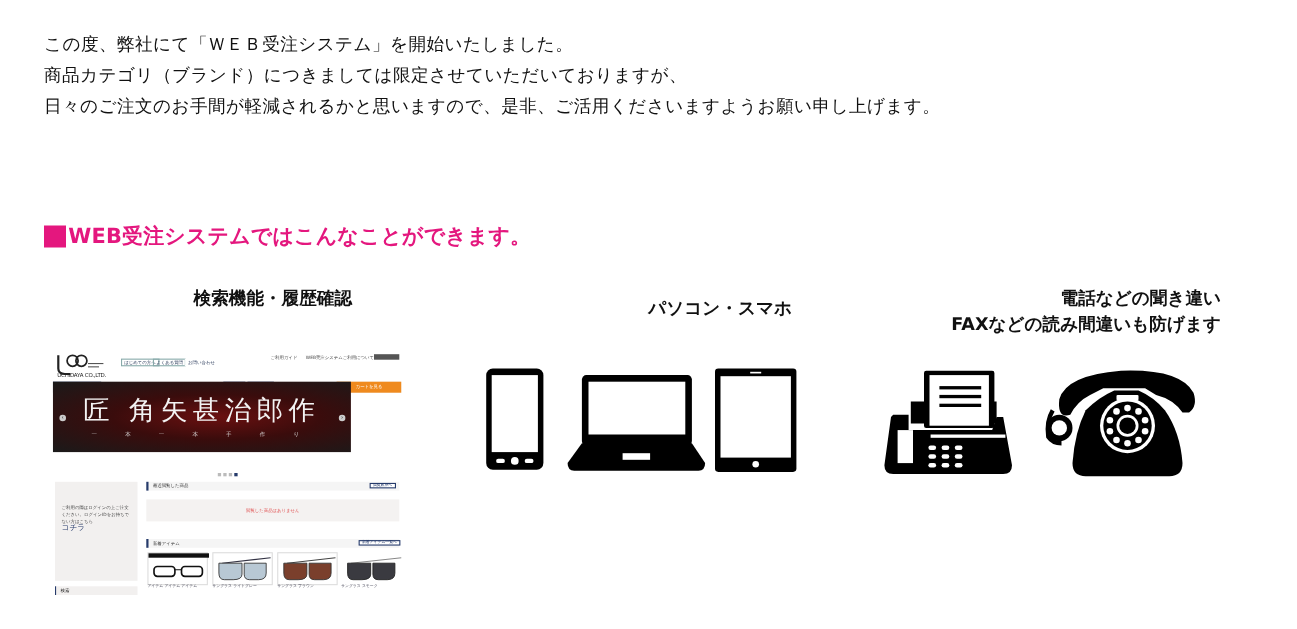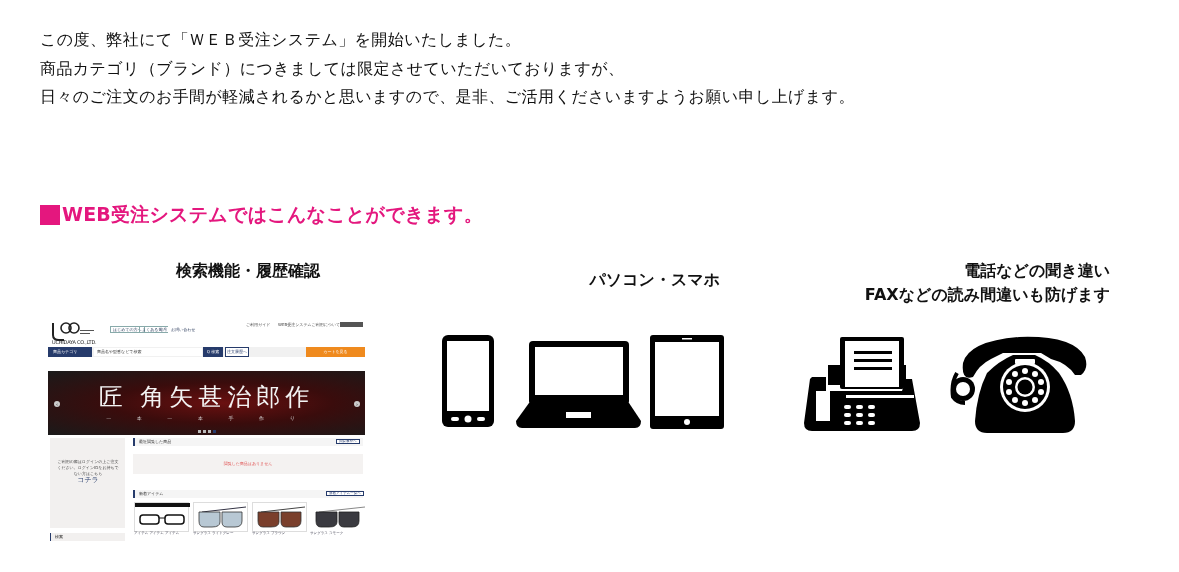--- a/index.html
+++ b/index.html
@@ -28,31 +28,31 @@
   .mock .logo-text { position: absolute; left: 4px; top: 20px; font-size: 5px; color: #222; white-space: nowrap; letter-spacing: -0.2px;}
   .mock .toplink { position: absolute; top: 7px; height: 7px; border: 1px solid #8aa; font-size: 4px; line-height: 5px; color: #235; padding: 0 2px; white-space: nowrap; }
   .mock .util { position: absolute; top: 3px; font-size: 4px; color: #444; white-space: nowrap; }
   .mock .util-btn { position: absolute; left: 292px; top: 3px; width: 23px; height: 5px; background: #555; }
   .mock .navbar { position: absolute; left: 0; top: 28px; width: 317px; height: 10px; background: #f1f1f1; }
   .mock .nav-left { position: absolute; left: 0; top: 28px; width: 44px; height: 10px; background: #263b6b; color: #fff; font-size: 4px; line-height: 10px; padding-left: 5px; white-space: nowrap; }
   .mock .nav-search { position: absolute; left: 46px; top: 29px; width: 108px; height: 8px; background: #fff; font-size: 4px; line-height: 8px; padding-left: 3px; color: #333; white-space: nowrap; }
   .mock .nav-search-btn { position: absolute; left: 155px; top: 28px; width: 20px; height: 10px; background: #263b6b; color: #fff; font-size: 4px; line-height: 10px; text-align: center; }
   .mock .nav-hist { position: absolute; left: 177px; top: 28px; width: 24px; height: 10px; border: 1px solid #263b6b; background: #fff; font-size: 4px; line-height: 8px; text-align: center; color: #263b6b; }
   .mock .nav-cart { position: absolute; left: 258px; top: 28px; width: 59px; height: 10px; background: #ef8a1e; color: #fff; font-size: 4px; line-height: 10px; text-align: center; }
-  .mock .hero { position: absolute; left: 0; top: 52px; width: 317px; height: 64px;
+  .mock .hero { position: absolute; left: 0; top: 28px; width: 271px; height: 64px;
                 background: radial-gradient(ellipse at 55% 50%, #6a1010 0%, #3a0c0c 45%, #1a1a1a 100%); padding-left: 14px; }
   .mock .hero-title { position: absolute; left: 0; width: 100%; top: 10px; text-align: center; color: #f3f3f3;
                       font-family: "DejaVu Serif", serif; font-size: 24px; letter-spacing: 5px; white-space: nowrap; }
   .mock .hero-sub { position: absolute; left: 0; width: 100%; top: 44px; text-align: center; color: #ddd; font-size: 5px; letter-spacing: 12px; }
   .mock .hero-arrow { position: absolute; top: 30px; width: 6px; height: 6px; border-radius: 50%; background: #ccc; color: #333; font-size: 5px; line-height: 6px; text-align: center; }
   .mock .dots { position: absolute; left: 150px; top: 111px; display: flex; gap: 2px; }
   .mock .dots span { width: 3px; height: 3px; background: #bbb; }
   .mock .dots span.on { background: #263b6b; }
   .mock .side-box { position: absolute; left: 2px; top: 119px; width: 75px; height: 90px; background: #f2f0ef; }
-  .mock .side-text { position: absolute; left: 8px; top: 140px; width: 64px; text-align: center; font-size: 4px; line-height: 6px; color: #444; }
+  .mock .side-text { position: absolute; left: 8px; top: 140px; width: 64px; text-align: left; font-size: 4px; line-height: 6px; color: #444; }
   .mock .side-text .big { font-size: 7px; color: #263b6b; }
   .mock .side-label { position: absolute; left: 2px; top: 214px; width: 75px; height: 8px; background: #f2f0ef; font-size: 4px; line-height: 8px; padding-left: 4px; border-left: 1px solid #263b6b; }
   .mock .sec { position: absolute; left: 85px; width: 230px; height: 8px; background: #f5f5f5; border-left: 2px solid #263b6b; font-size: 4px; line-height: 8px; padding-left: 4px; color: #333; }
   .mock .sec-btn { position: absolute; height: 5px; border: 1px solid #263b6b; font-size: 3.5px; line-height: 3px; padding: 0 2px; color: #263b6b; background: #fff; }
   .mock .notice { position: absolute; left: 85px; top: 135px; width: 230px; height: 20px; background: #f4f2f1; text-align: center; font-size: 4px; line-height: 20px; color: #e05050; }
   .mock .prod { position: absolute; top: 183px; width: 55px; height: 30px; border: 1px solid #ddd; background: #fff; }
   .mock .prod-cap { position: absolute; top: 212px; width: 58px; font-size: 3.5px; color: #445; white-space: nowrap; overflow: hidden; }
   .mock .badge { position: absolute; left: 0; top: 0; width: 55px; height: 4px; background: #111; }
 
   

